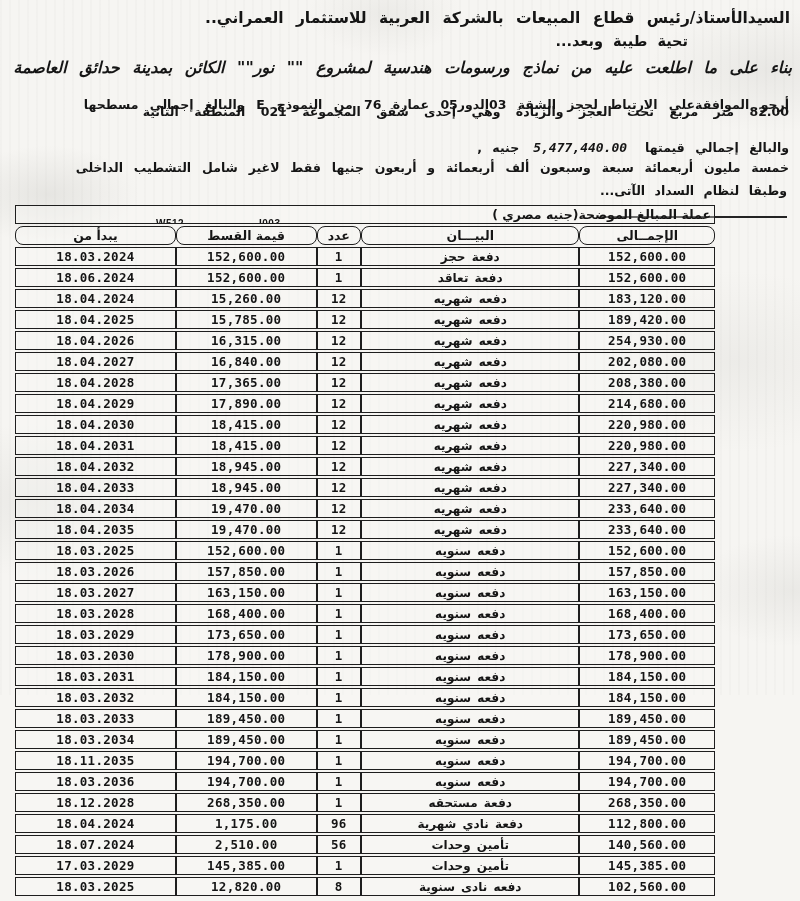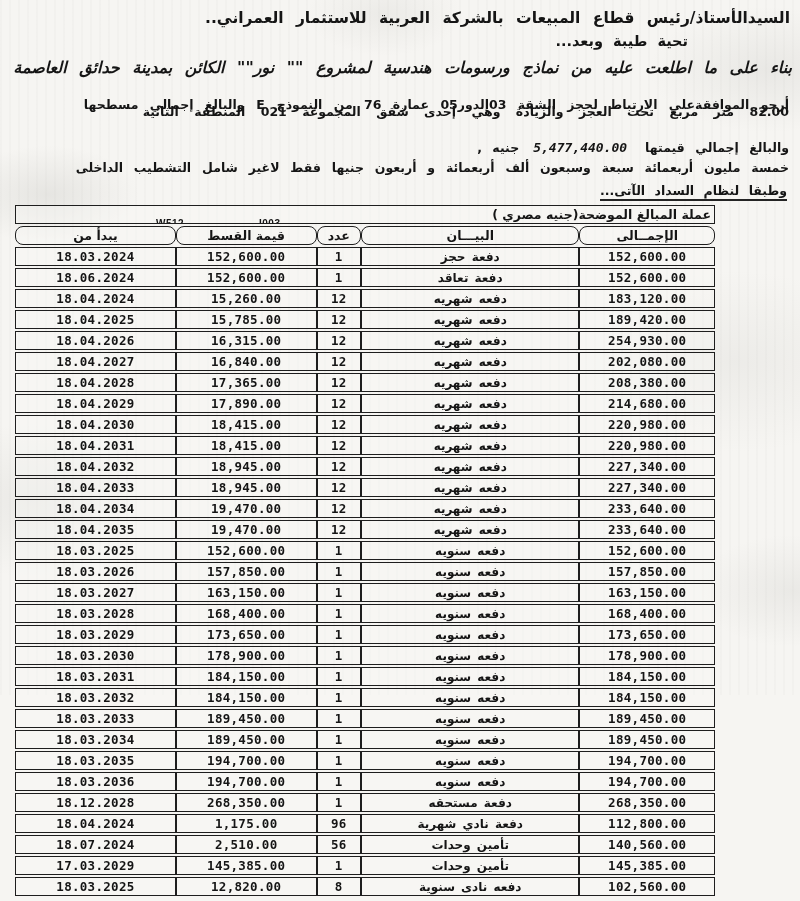--- a/index.html
+++ b/index.html
@@ -28,21 +28,21 @@
   }
   .l{position:absolute;font-weight:bold;white-space:nowrap;}
   .l1{top:9px;right:10px;font-size:15.5px;letter-spacing:.8px;word-spacing:7px;}
   .l2{top:33px;right:112px;font-size:14.5px;letter-spacing:.6px;word-spacing:5px;}
   .l3{top:58px;right:8px;font-size:16px;letter-spacing:.4px;word-spacing:7px;font-style:italic;}
   .l4{top:97px;right:11px;font-size:12.5px;letter-spacing:.4px;word-spacing:7px;}
   .l5{top:104px;right:11px;font-size:12.5px;letter-spacing:.4px;word-spacing:11px;}
   .l6{top:140px;right:11px;font-size:12.5px;letter-spacing:.4px;word-spacing:6px;}
   .l6 .amt{font-family:"DejaVu Sans Mono",monospace;font-size:13px;padding:0 18px 0 14px;letter-spacing:.5px;font-style:italic;}
   .l7{top:160px;right:11px;font-size:12.5px;letter-spacing:.3px;word-spacing:6.5px;}
-  .l8{top:183px;right:13px;font-size:12.5px;letter-spacing:.4px;word-spacing:5px;border-bottom:2px solid #242424;padding-bottom:1px;}
+  .l8{top:183px;right:13px;font-size:12.5px;letter-spacing:.4px;word-spacing:5px;border-bottom:2px solid #242424;padding-bottom:18px;}
   .tablewrap{position:absolute;top:203px;left:15px;width:700px;}
   table{
     width:700px;table-layout:fixed;direction:rtl;
     border-collapse:separate;border-spacing:0 2px;
   }
   col.c-total{width:134px;}
   col.c-desc{width:216px;}
   col.c-cnt{width:44px;}
   col.c-inst{width:139px;}
   col.c-date{width:159px;}
@@ -285,21 +285,21 @@
             <td class="desc">دفعه سنويه</td>
             <td class="cnt">1</td>
             <td class="num">189,450.00</td>
             <td class="date">18.03.2034</td>
           </tr>
           <tr>
             <td class="num">194,700.00</td>
             <td class="desc">دفعه سنويه</td>
             <td class="cnt">1</td>
             <td class="num">194,700.00</td>
-            <td class="date">18.03.2035</td>
+            <td class="date">18.11.2035</td>
           </tr>
           <tr>
             <td class="num">194,700.00</td>
             <td class="desc">دفعه سنويه</td>
             <td class="cnt">1</td>
             <td class="num">194,700.00</td>
             <td class="date">18.03.2036</td>
           </tr>
           <tr>
             <td class="num">268,350.00</td>

